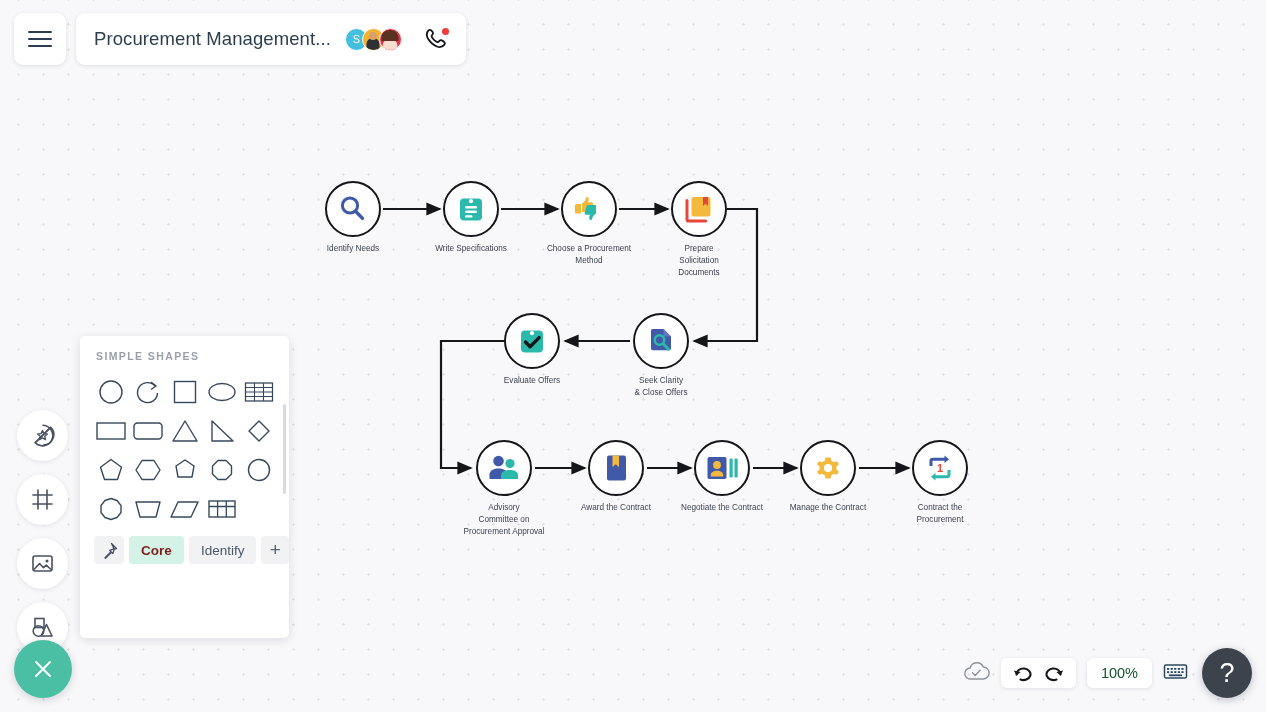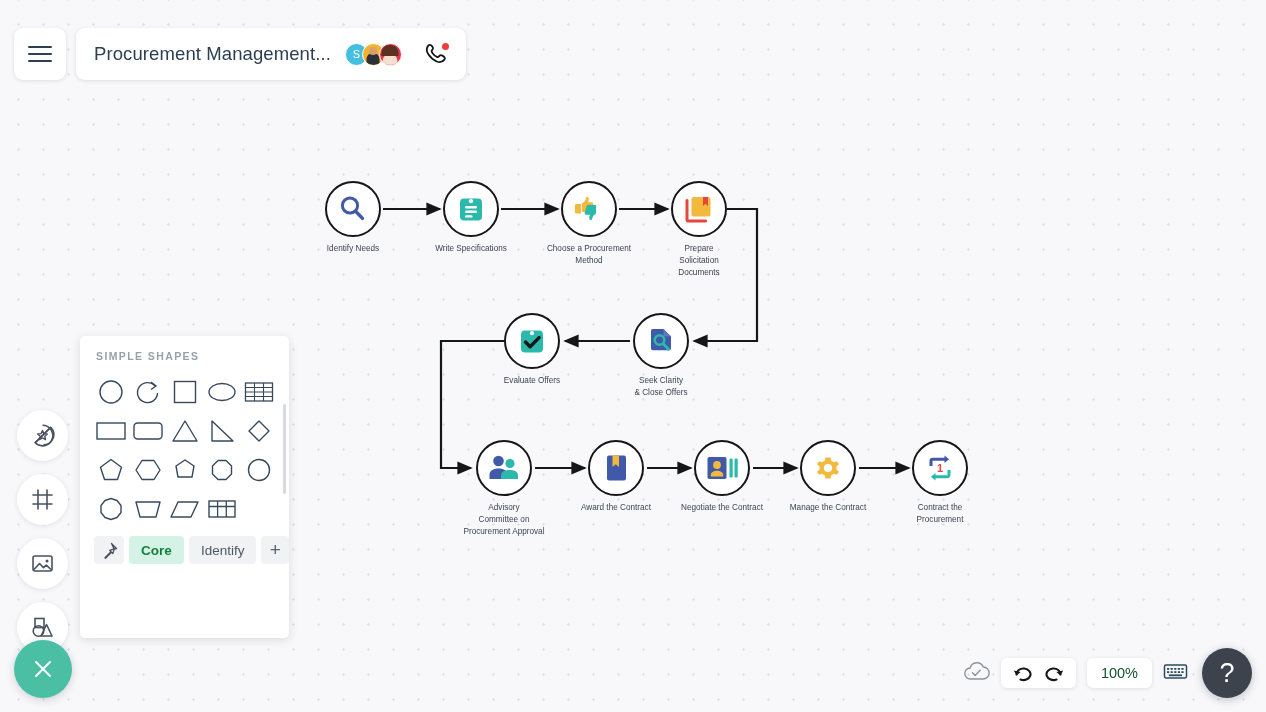--- a/index.html
+++ b/index.html
@@ -8,21 +8,21 @@
     font-family: "Liberation Sans", sans-serif;
     background-color: #f8f8fa;
     background-image: radial-gradient(circle, #e2e2ea 1.1px, transparent 1.2px);
     background-size: 25px 25px;
     background-position: 6px 12px;
     position: relative;
     color: #2c3e50;
   }
 
   
-  #header { position: absolute; top: 28px; left: 14px; display: flex; align-items: center; gap: 10px; z-index: 40; }
+  #header { position: absolute; top: 13px; left: 14px; display: flex; align-items: center; gap: 10px; z-index: 40; }
   .hamburger-btn {
     width: 52px; height: 52px; background: #fff; border-radius: 9px;
     box-shadow: 0 1px 4px rgba(20,30,60,.12);
     display: flex; flex-direction: column; align-items: center; justify-content: center; gap: 5px;
     cursor: pointer;
   }
   .hamburger-btn i { display: block; width: 24px; height: 2px; background: #2c3e50; border-radius: 1px; }
 
   .title-bar {
     height: 52px; background: #fff; border-radius: 9px;
@@ -72,21 +72,21 @@
   }
   .shape-cell { height: 39px; display: flex; align-items: center; justify-content: center; cursor: pointer; }
   .panel-scroll { position: absolute; right: 3px; top: 42px; width: 3px; height: 90px; background: #d7dbe0; border-radius: 2px; cursor: pointer; }
 
   .tab-row { display: flex; align-items: center; gap: 5px; padding: 8px 0 9px 14px; }
   .tab {
     height: 28px; padding: 0 12px; border-radius: 4px; background: #f1f2f4;
     display: flex; align-items: center; justify-content: center;
     font-size: 13.5px; color: #4e5865; cursor: pointer;
   }
-  .tab.active { background: #d5f2e6; color: #15803d; font-weight: 600; }
+  .tab.active { background: #d5f2e6; color: #7f1d1d; font-weight: 600; }
   .tab.icon-tab { width: 36px; padding: 0; }
   .tab.plus-tab { width: 33px; padding: 0; font-size: 19px; color: #5a6472; font-weight: 300; }
 
   .search-row {
     border-top: 1px solid #edeef1; height: 56px; display: flex; align-items: center;
     padding: 0 12px 0 16px; gap: 9px;
   }
   #search-shapes-input {
     border: none; outline: none; flex: 1; font-size: 15.5px; color: #4e5865;
     font-family: "Liberation Sans", sans-serif; background: transparent;

